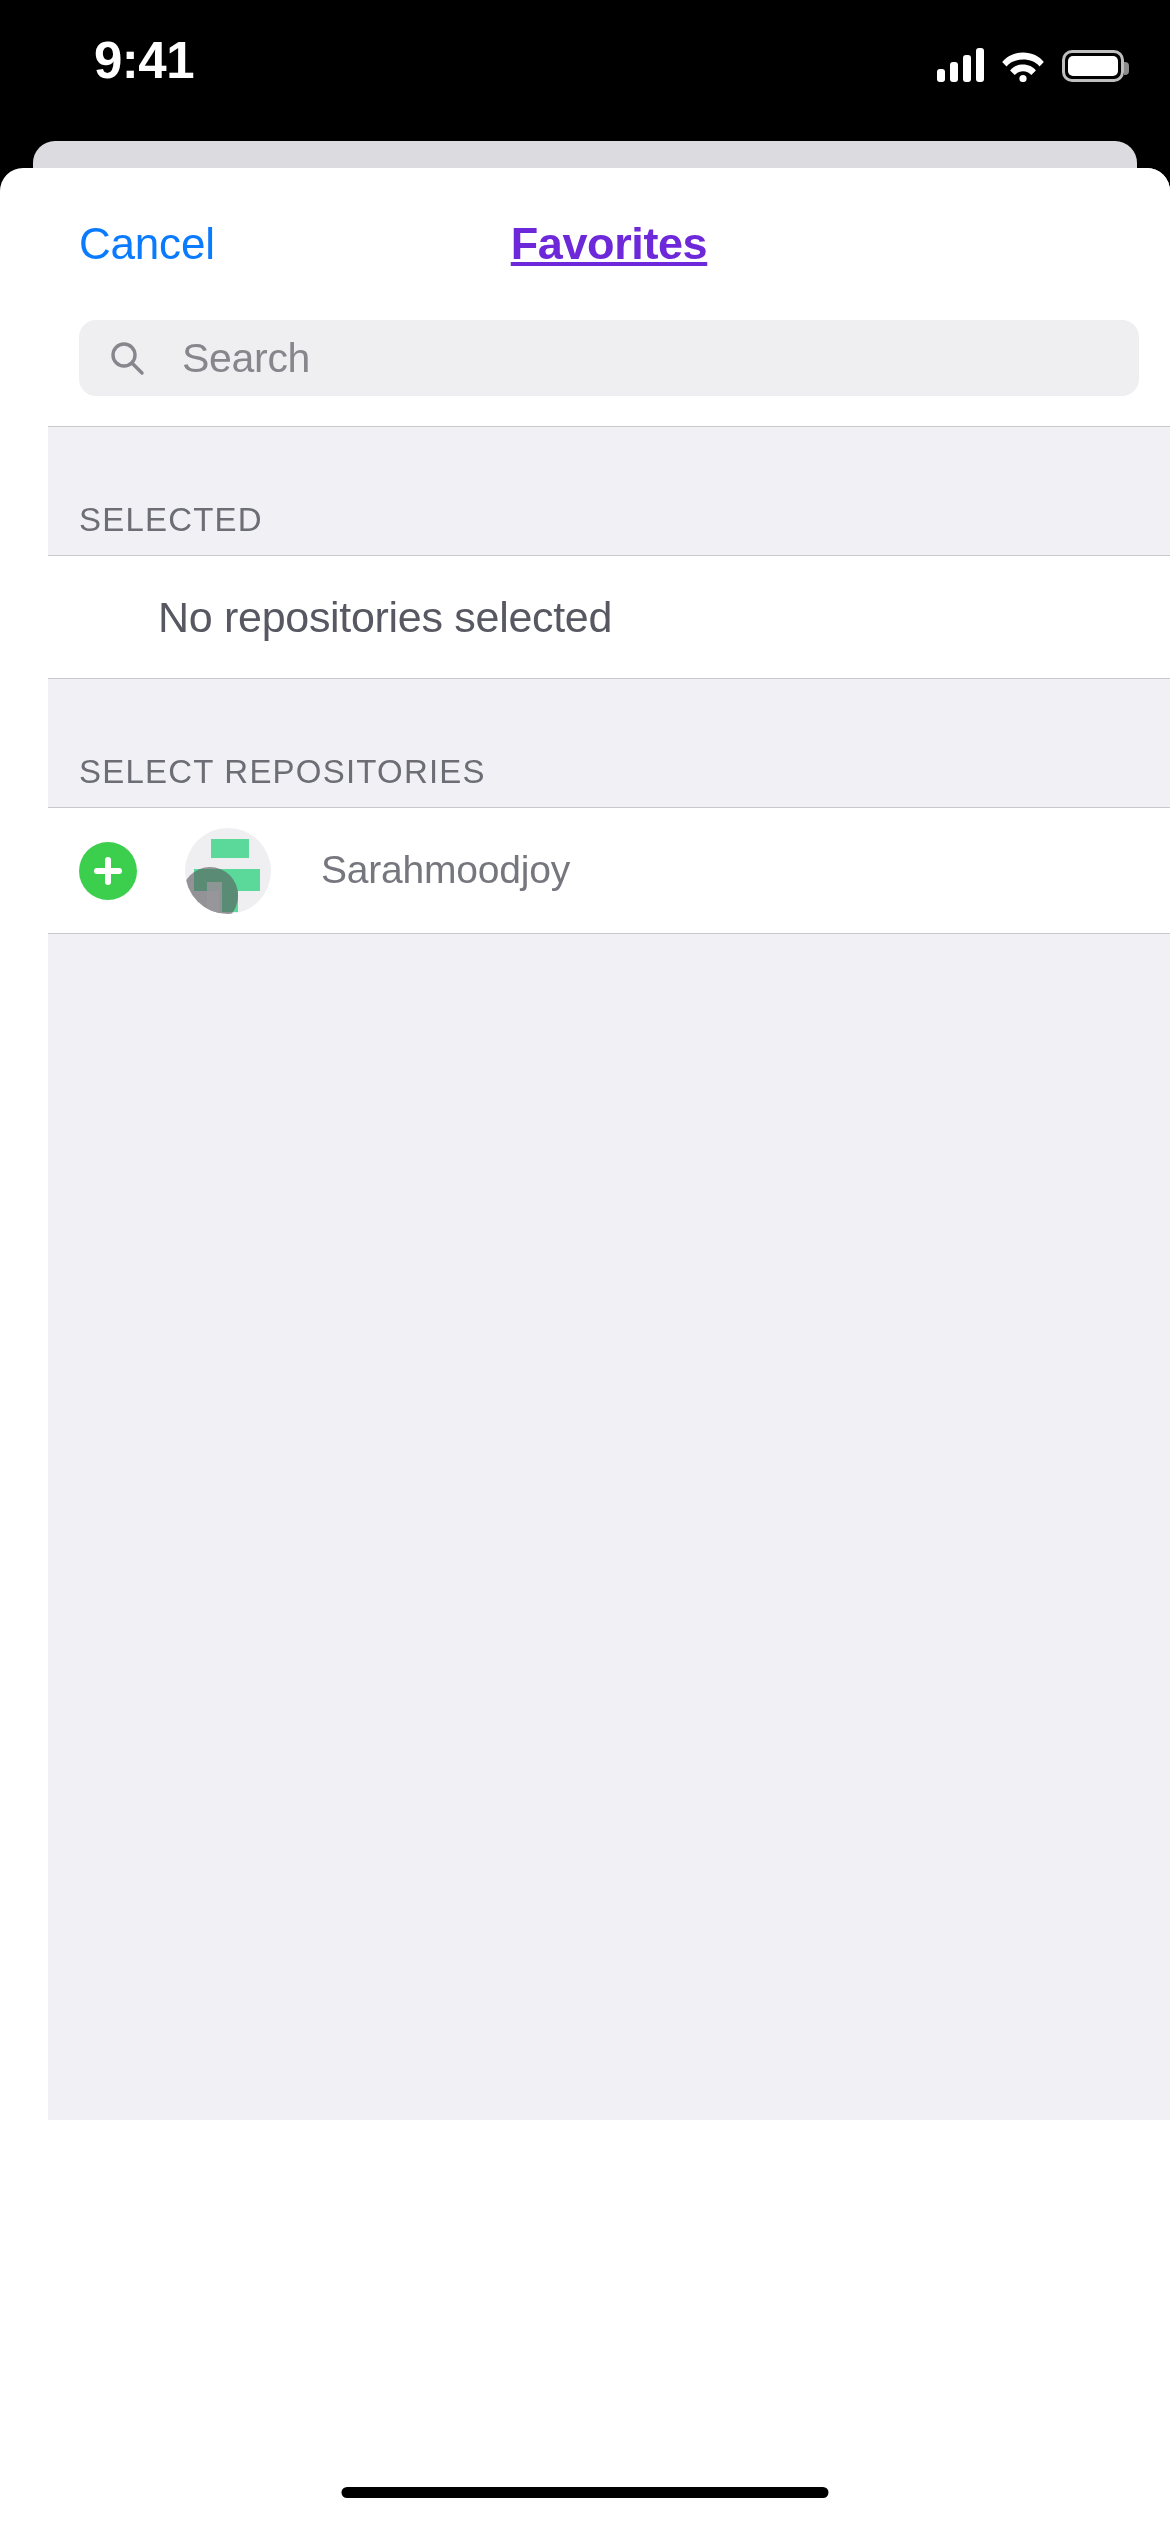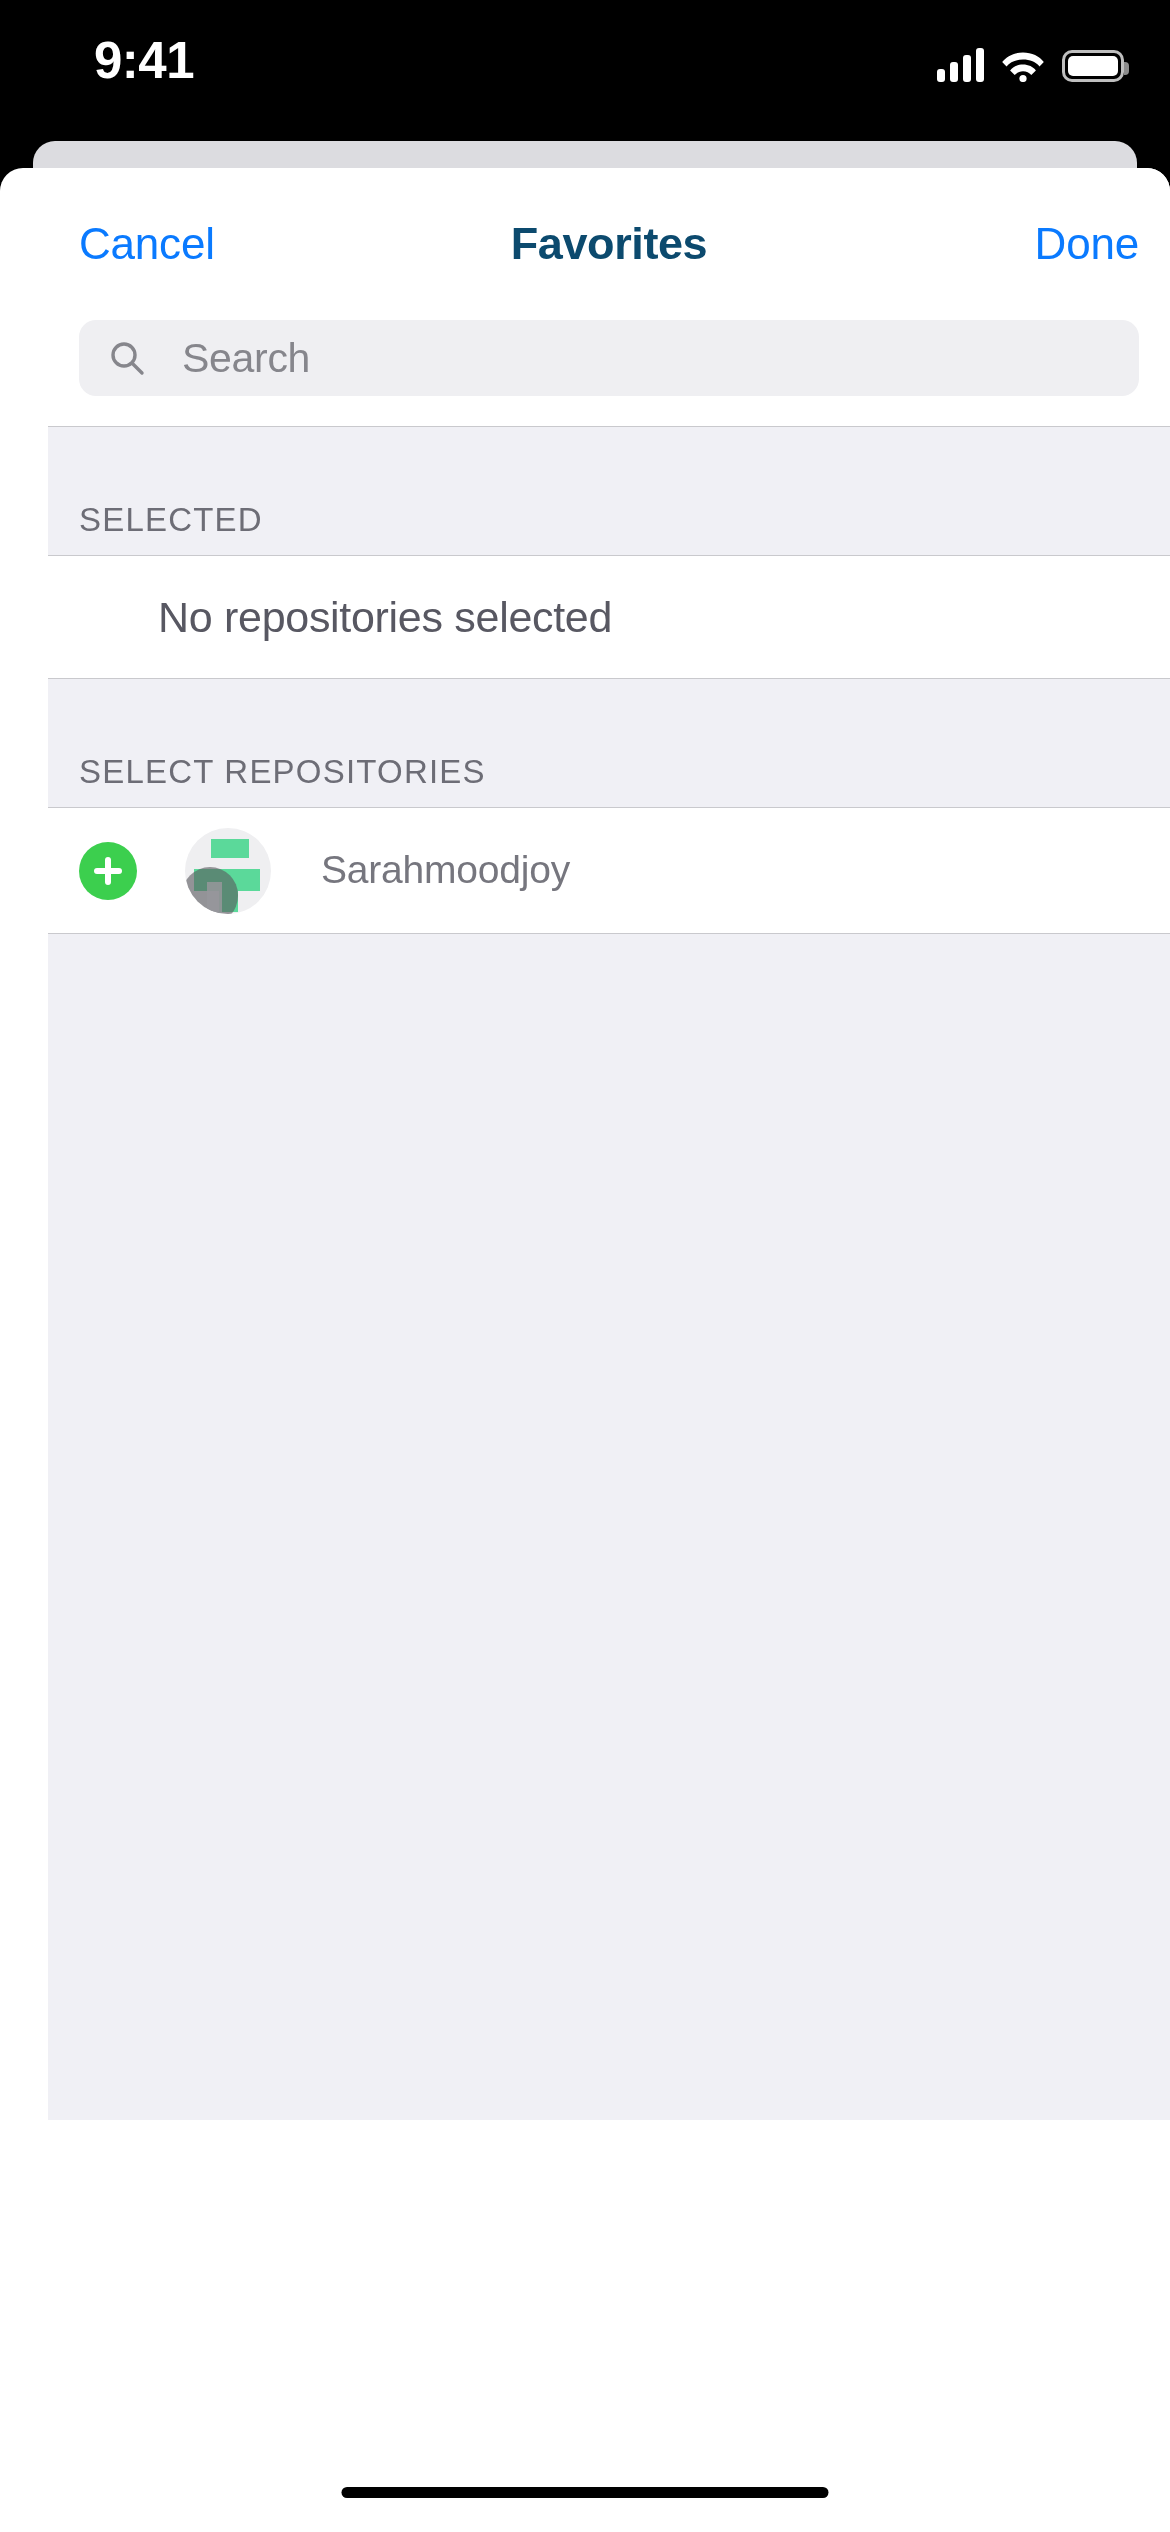--- a/index.html
+++ b/index.html
@@ -80,21 +80,21 @@
   }
   #nav-cancel{
     position:absolute; left:31px; top:0; height:152px;
     display:flex; align-items:center;
     font-size:44px; color:#0a7aff; line-height:1;
     letter-spacing:-0.2px;
   }
   #nav-title{
     position:absolute; left:0; right:0; top:0; height:152px;
     display:flex; align-items:center; justify-content:center;
-    font-size:45px; font-weight:700; color:#0c4a6e; letter-spacing:-0.4px;
+    font-size:45px; font-weight:700; color:#6d28d9; letter-spacing:-0.4px;text-decoration:underline;
   }
   #nav-done{
     position:absolute; right:31px; top:0; height:152px;
     display:flex; align-items:center;
     font-size:44px; color:#0a7aff; line-height:1;
     letter-spacing:-0.2px;
   }
 
   
   #search-wrap{
@@ -250,21 +250,20 @@
     </div>
   </div>
 
   <div id="back-card"></div>
 
   <div id="sheet">
 
     <div id="nav-bar">
       <div id="nav-cancel">Cancel</div>
       <div id="nav-title">Favorites</div>
-      <div id="nav-done">Done</div>
     </div>
 
     <div id="search-wrap">
       <div id="search-field">
         <svg class="search-ic" viewBox="0 0 37 37">
           <circle cx="15" cy="15" r="11" fill="none" stroke="#86868c" stroke-width="3.4"></circle>
           <line x1="23.2" y1="23.2" x2="33" y2="33" stroke="#86868c" stroke-width="3.4" stroke-linecap="round"></line>
         </svg>
         <span id="search-placeholder">Search</span>
       </div>

